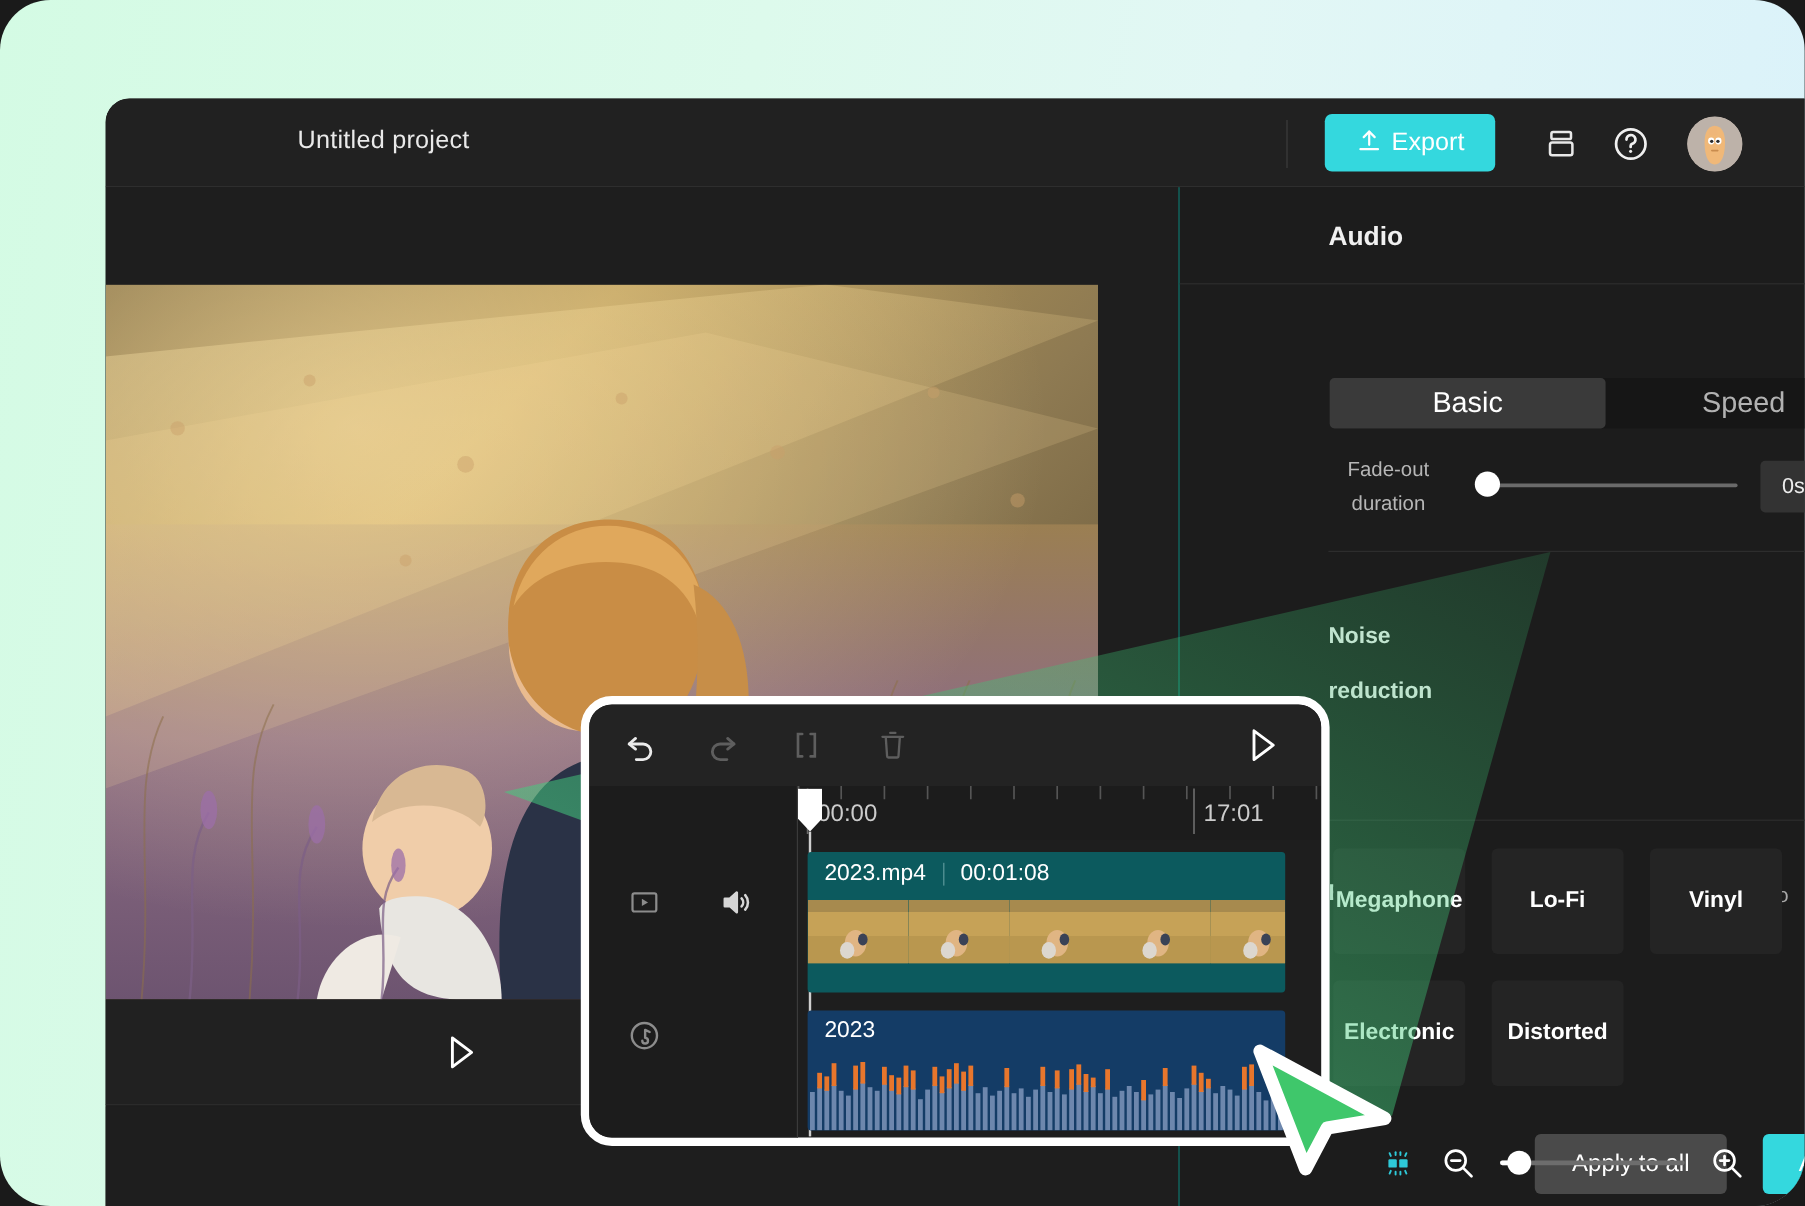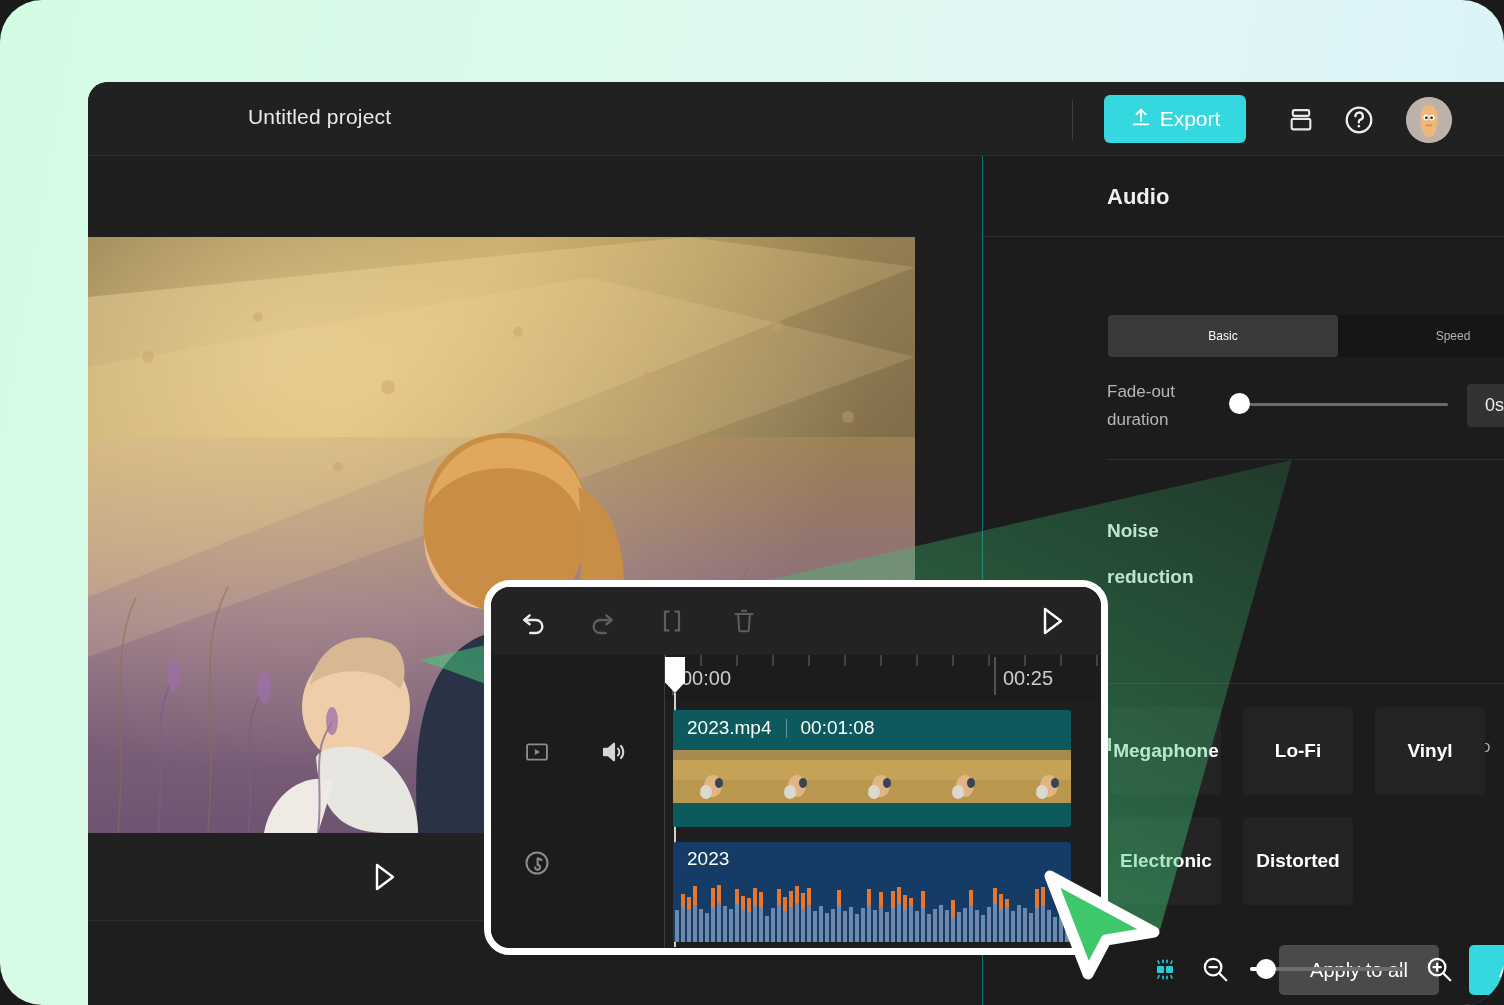--- a/index.html
+++ b/index.html
@@ -110,28 +110,28 @@
     background: #2d2d2d;
   }
   #seg-control {
     position: absolute; left: 125px; top: 159px;
     width: 460px; height: 42px;
     background: #161616; border-radius: 4px;
     display: flex;
   }
   .seg {
     flex: 1; display: flex; align-items: center; justify-content: center;
-    font-size: 12px; color: #b2b2b2; cursor: pointer; border-radius: 4px;
+    font-size: 24px; color: #b2b2b2; cursor: pointer; border-radius: 4px;
   }
   .seg.active { background: #3a3a3a; color: #ffffff; }
 
   .row-label {
     position: absolute; font-size: 17px; color: #b6b6b6; line-height: 28px;
   }
-  #fade-label { left: 124px; top: 222px; width: 100px; }
+  #fade-label { left: 124px; top: 222px; width: 100px; text-align: center; }
   #fade-slider {
     position: absolute; left: 248px; top: 247px;
     width: 217px; height: 3px; background: #6a6a6a; border-radius: 2px;
     cursor: pointer;
   }
   #fade-knob {
     position: absolute; left: 246px; top: 237px;
     width: 21px; height: 21px; border-radius: 50%; background: #ffffff;
     cursor: pointer;
   }
@@ -604,21 +604,21 @@
             <path d="M360 0 V11"></path>
             <path d="M396 0 V11"></path>
           <path d="M432 0 V11"></path>
         </g>
         <g stroke="#6a6a6a" stroke-width="1.4">
           <path d="M8 2 V40"></path>
             <path d="M330 2 V40"></path>
         </g>
       </svg>
       <div class="tl-time" style="left:16px;">00:00</div>
-      <div class="tl-time" style="left:338px;">00:25</div>
+      <div class="tl-time" style="left:338px;">17:01</div>
     </div>
 
     <div id="tl-playhead">
       <div class="head"></div>
       <div class="line"></div>
     </div>
 
     <div id="clip-video">
       <div class="meta">
         <span>2023.mp4</span>

